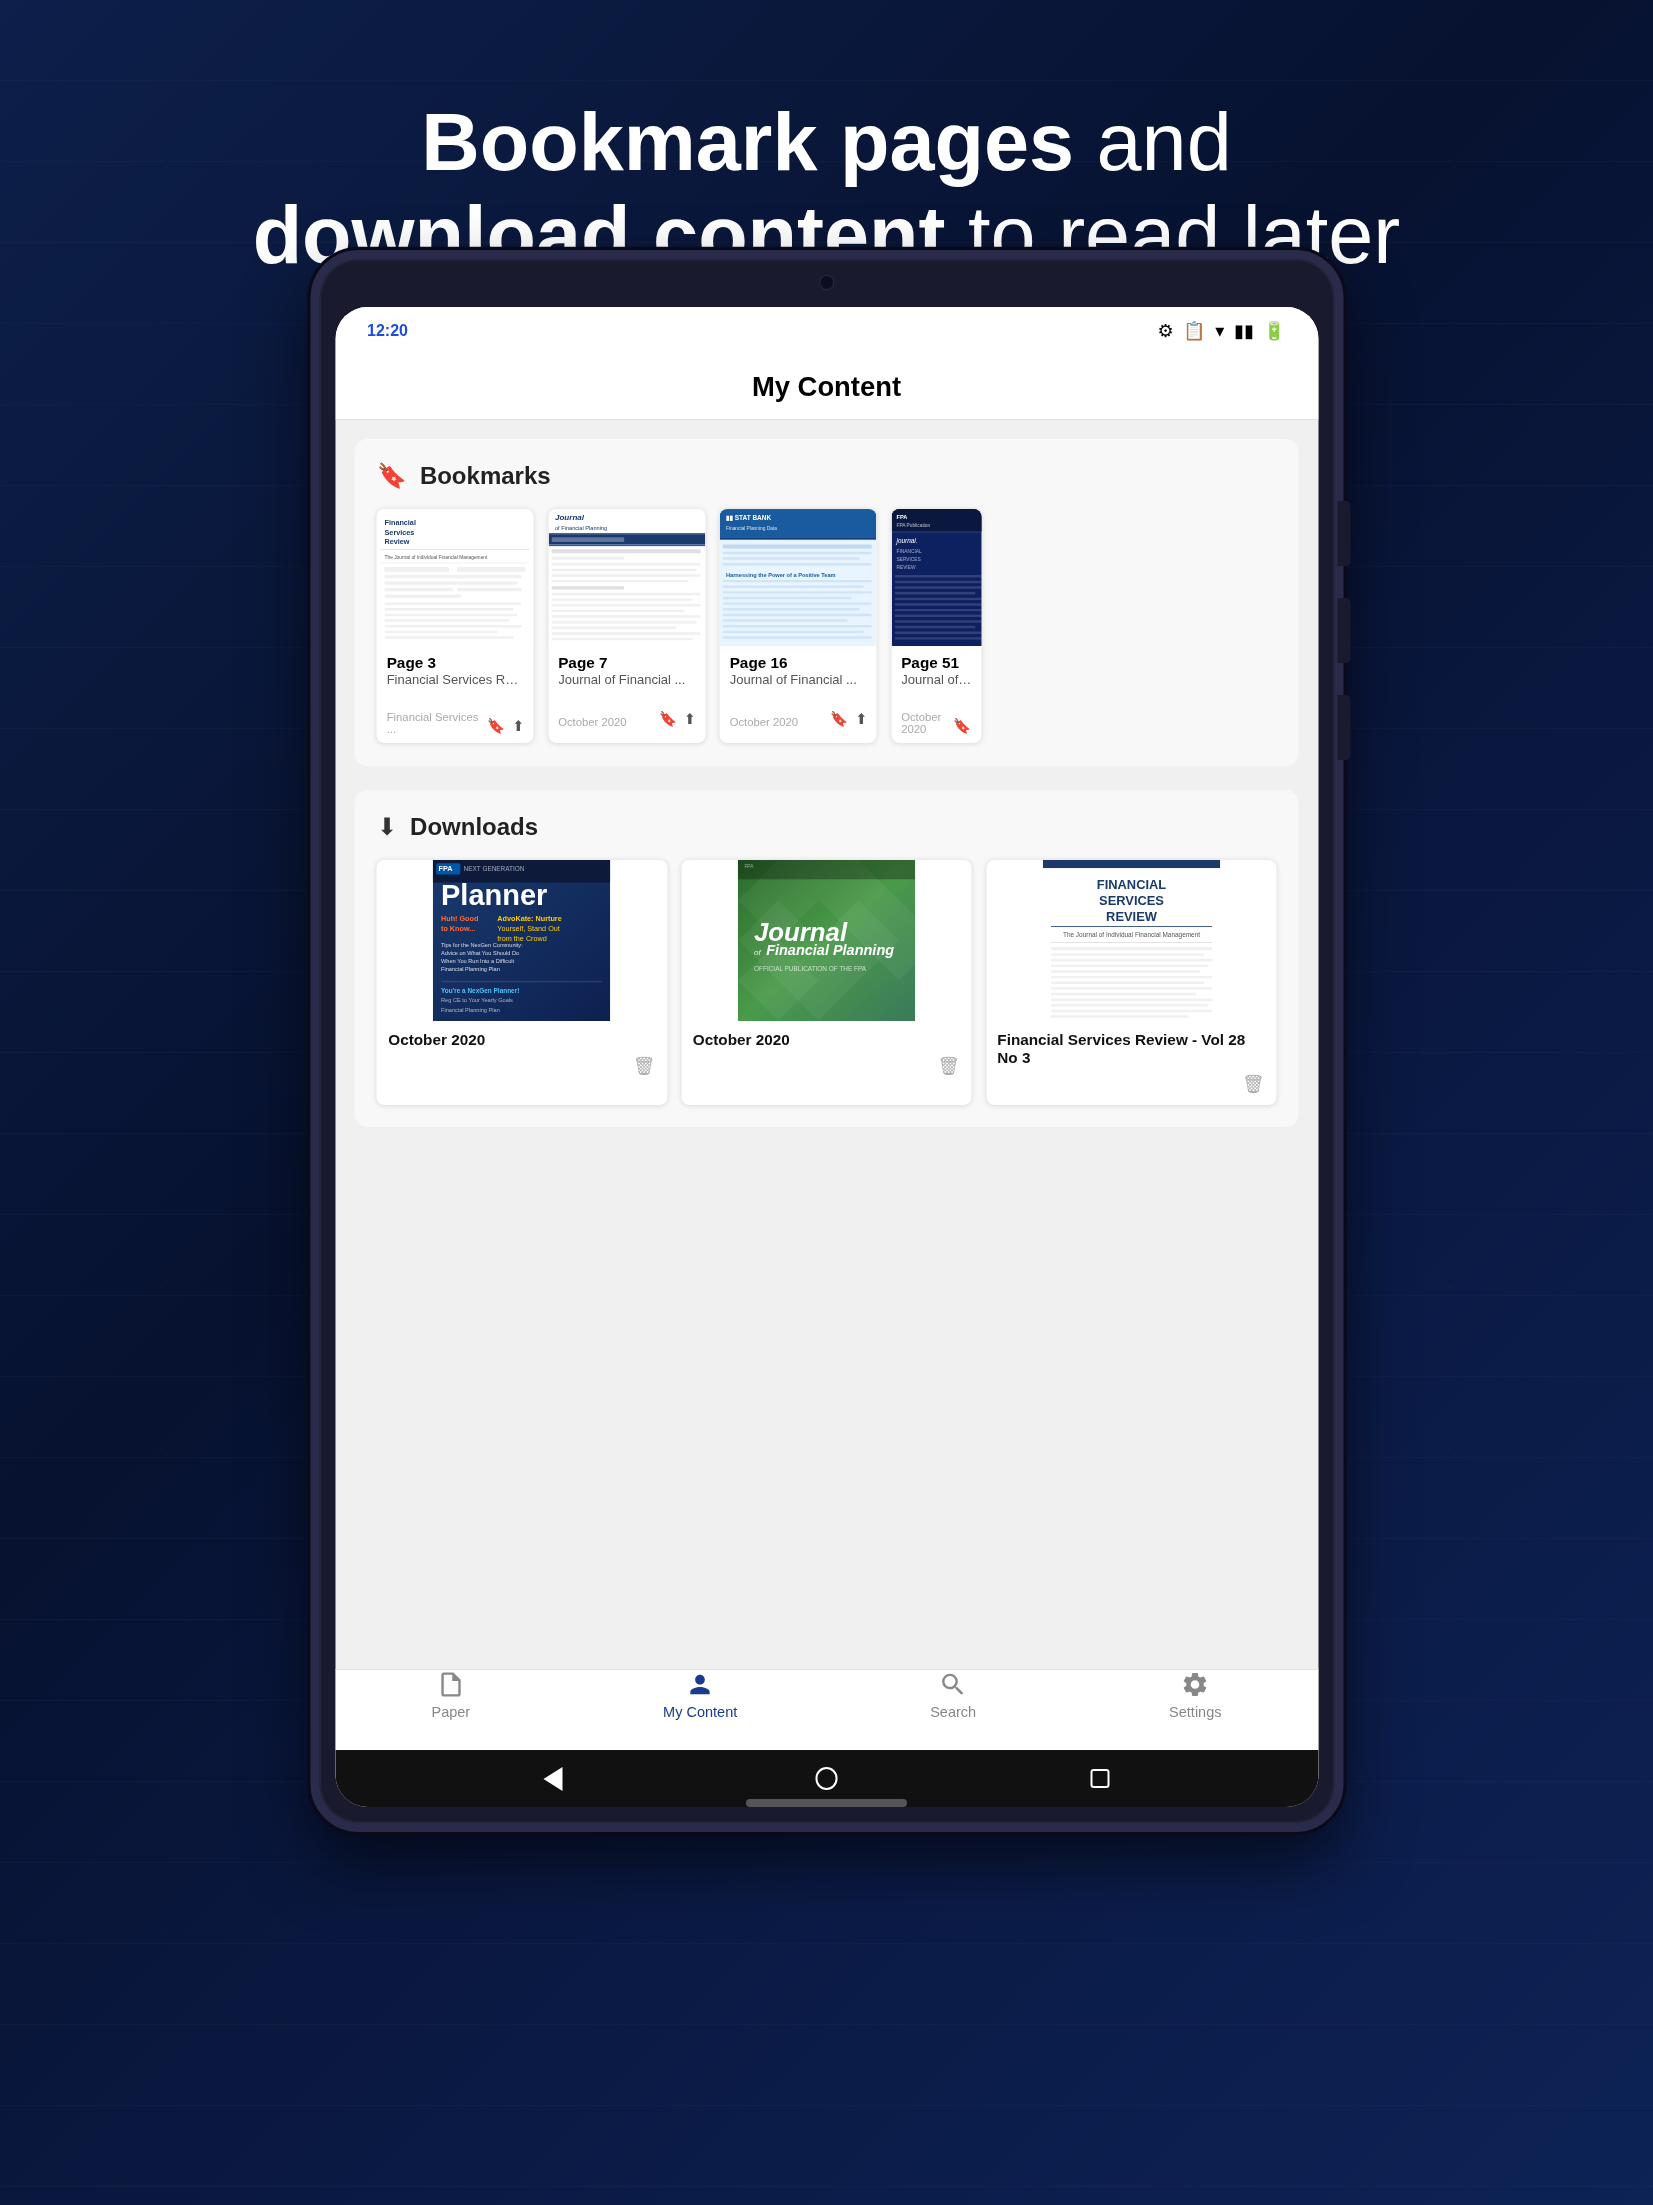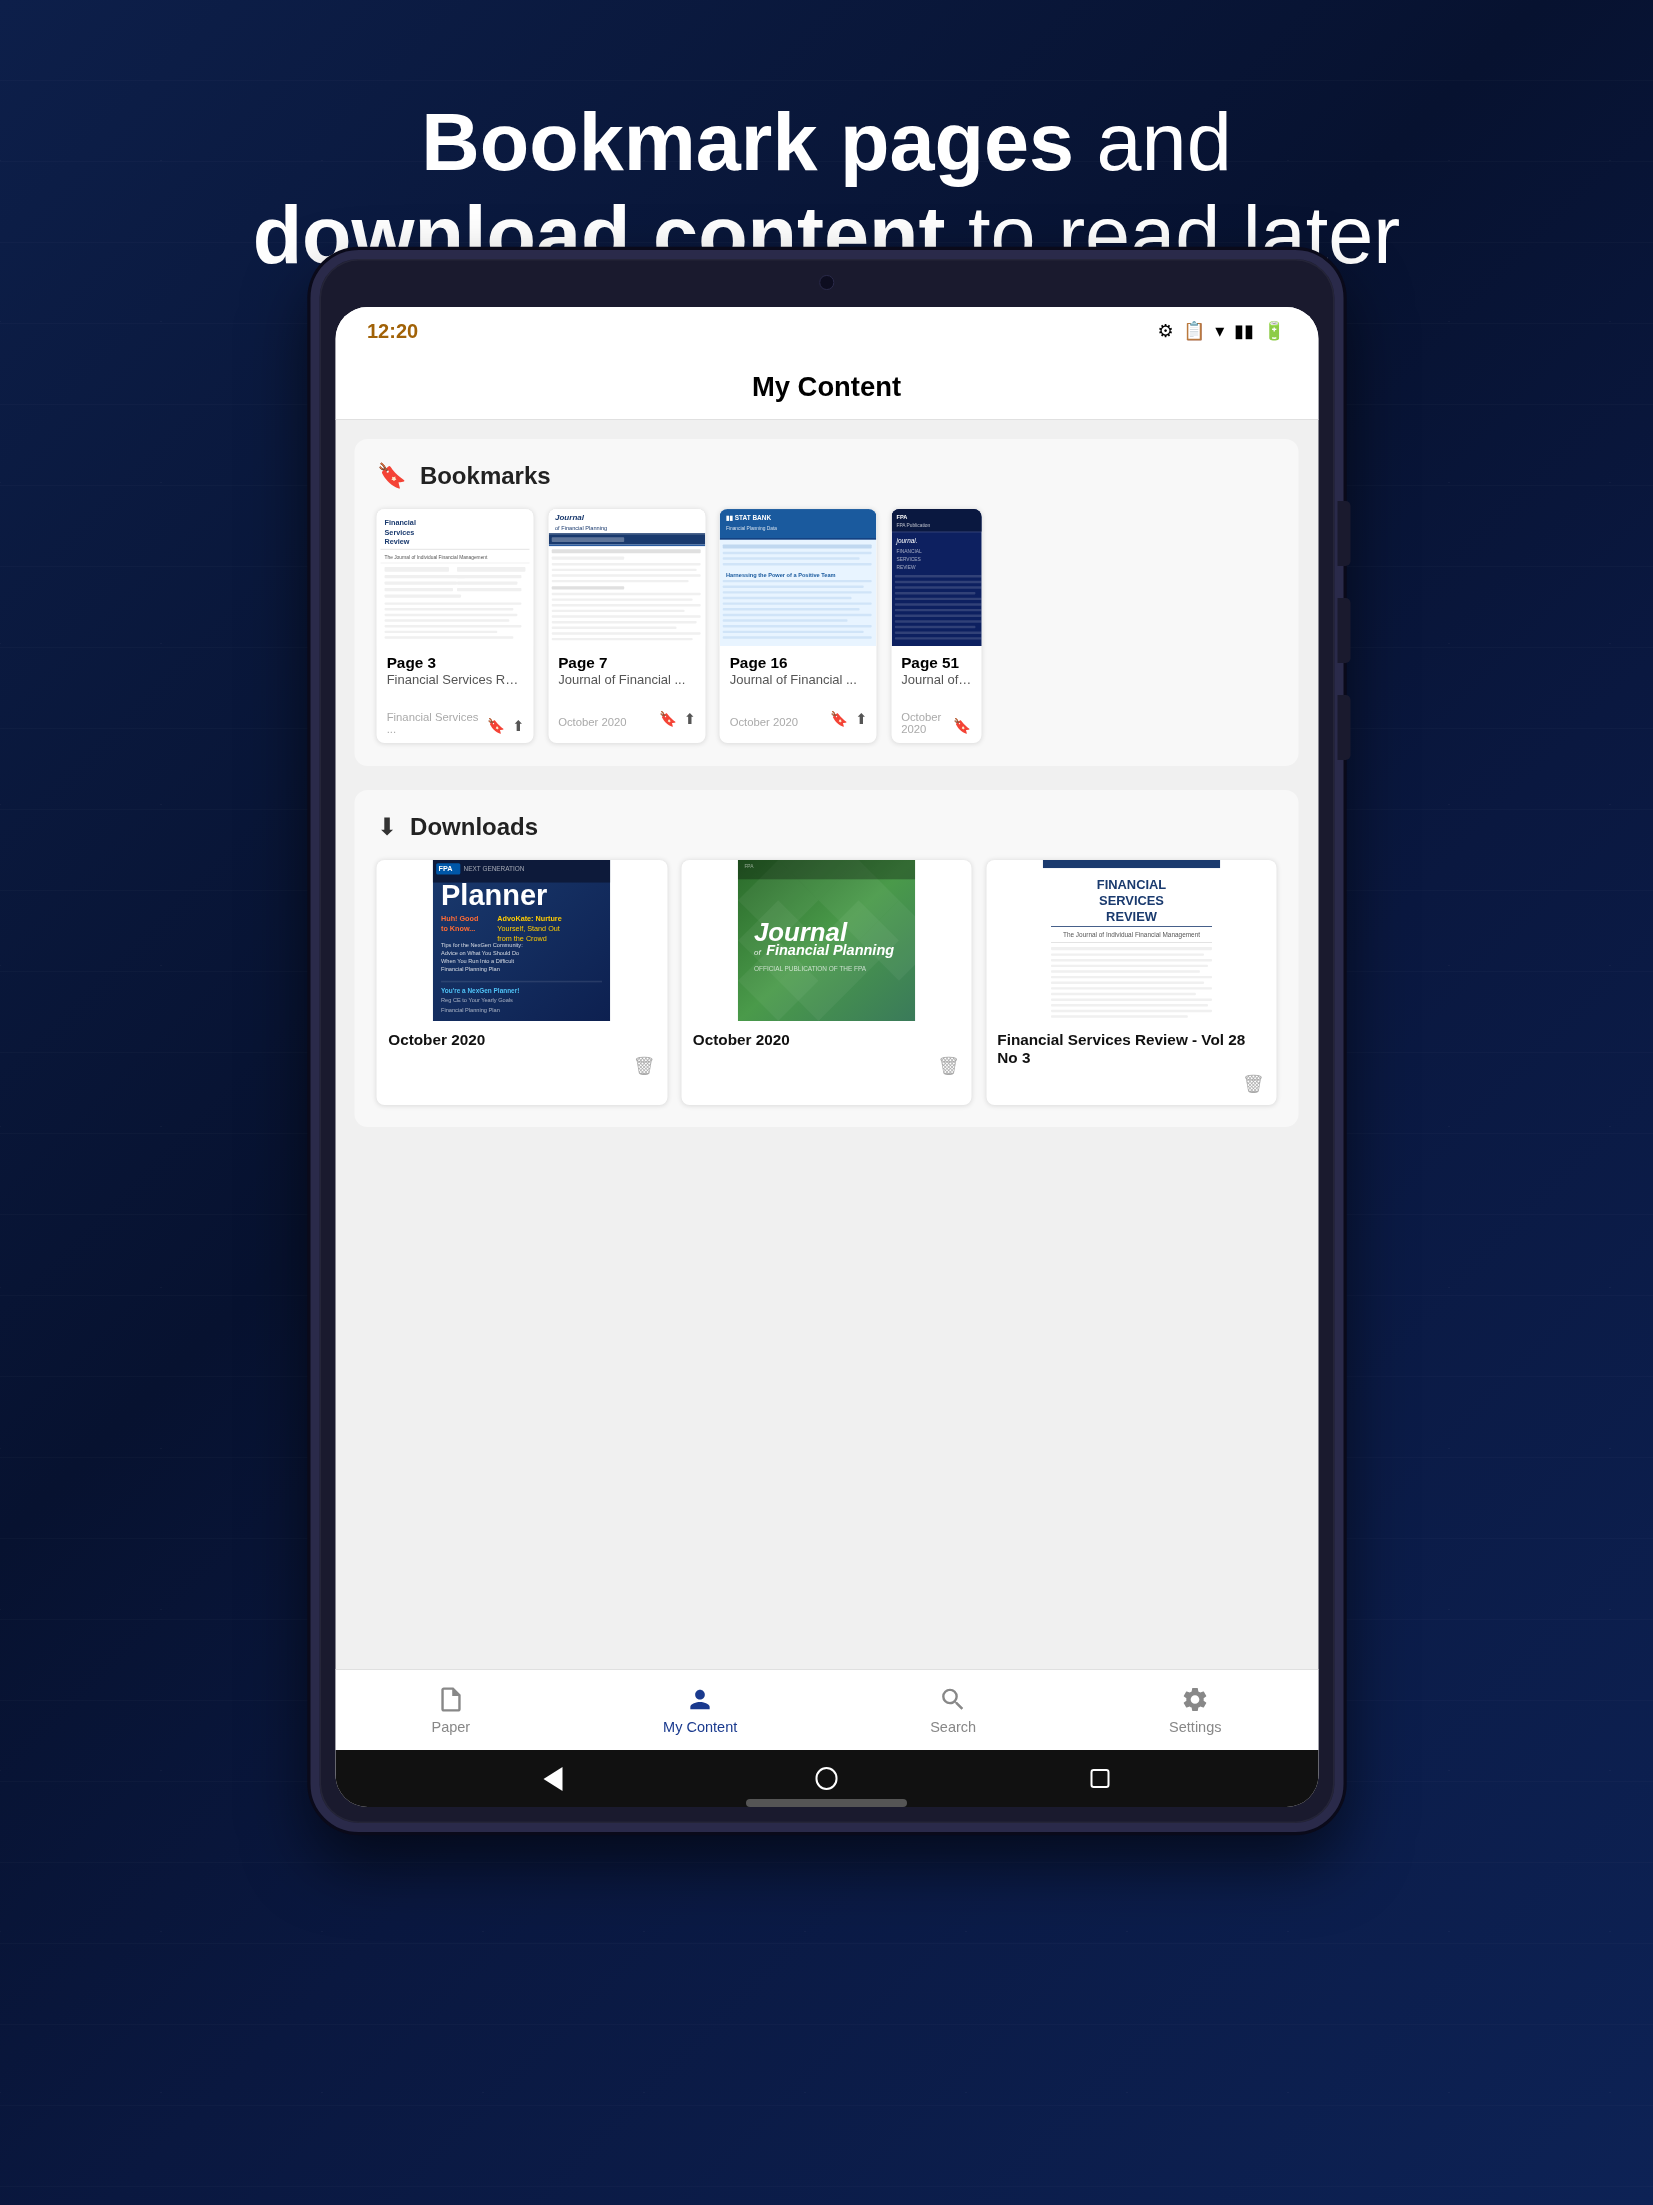--- a/index.html
+++ b/index.html
@@ -135,23 +135,23 @@
     .status-bar {
       background: #fff;
       height: 48px;
       display: flex;
       align-items: center;
       justify-content: space-between;
       padding: 0 32px;
     }
 
     .status-time {
-      font-size: 20px;
+      font-size: 16px;
       font-weight: 600;
-      color: #a16207;
+      color: #1d4ed8;
     }
 
     .status-icons {
       display: flex;
       align-items: center;
       gap: 9.7px;
     }
 
     .status-icon {
       font-size: 18px;
@@ -206,21 +206,20 @@
       background: #f8f8f8;
       border-radius: 13px;
       padding: 22.6px;
     }
 
     
     .bottom-nav {
       background: #fff;
       height: 81px;
       display: flex;
-      align-items: center;
       justify-content: space-around;
       border-top: 0.8px solid #e0e0e0;
     }
 
     .nav-item {
       display: flex;
       flex-direction: column;
       align-items: center;
       gap: 4.8px;
       cursor: pointer;

